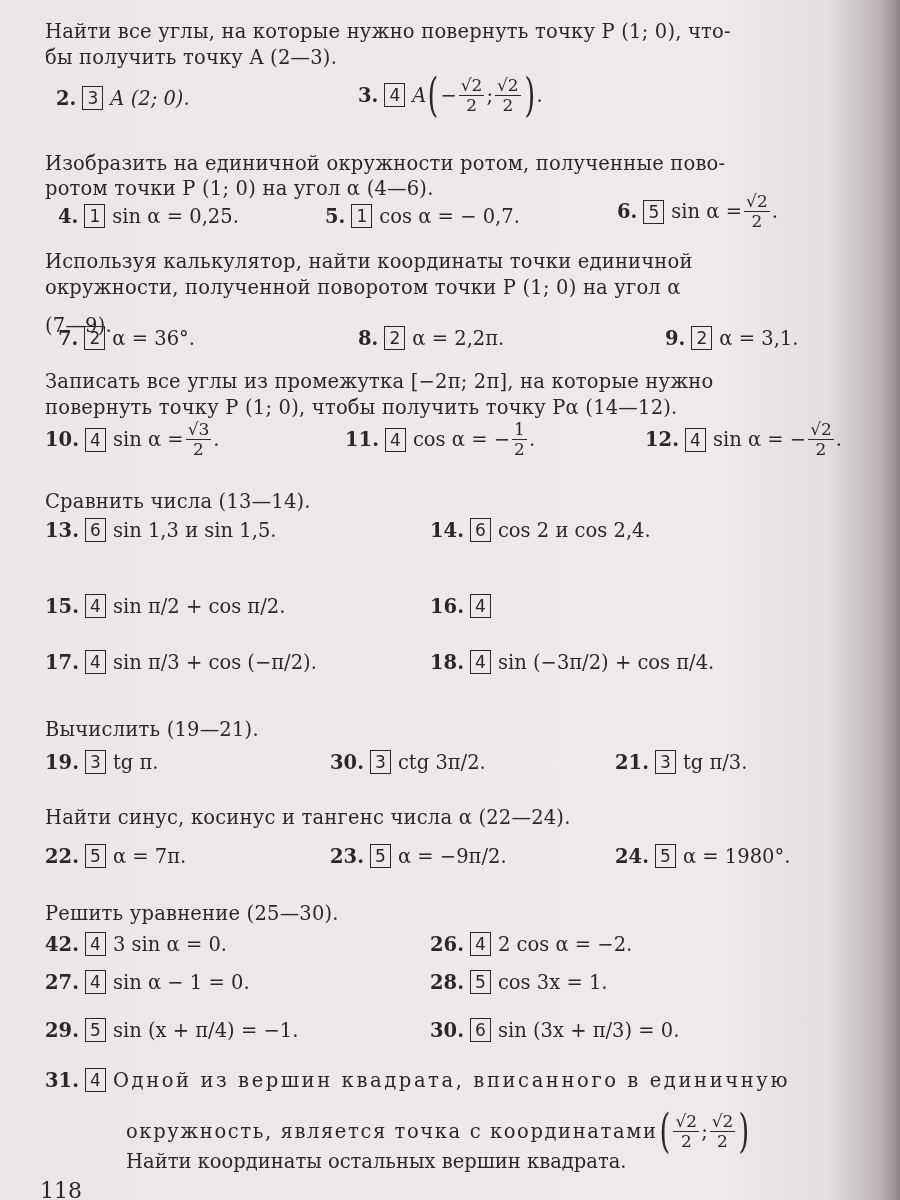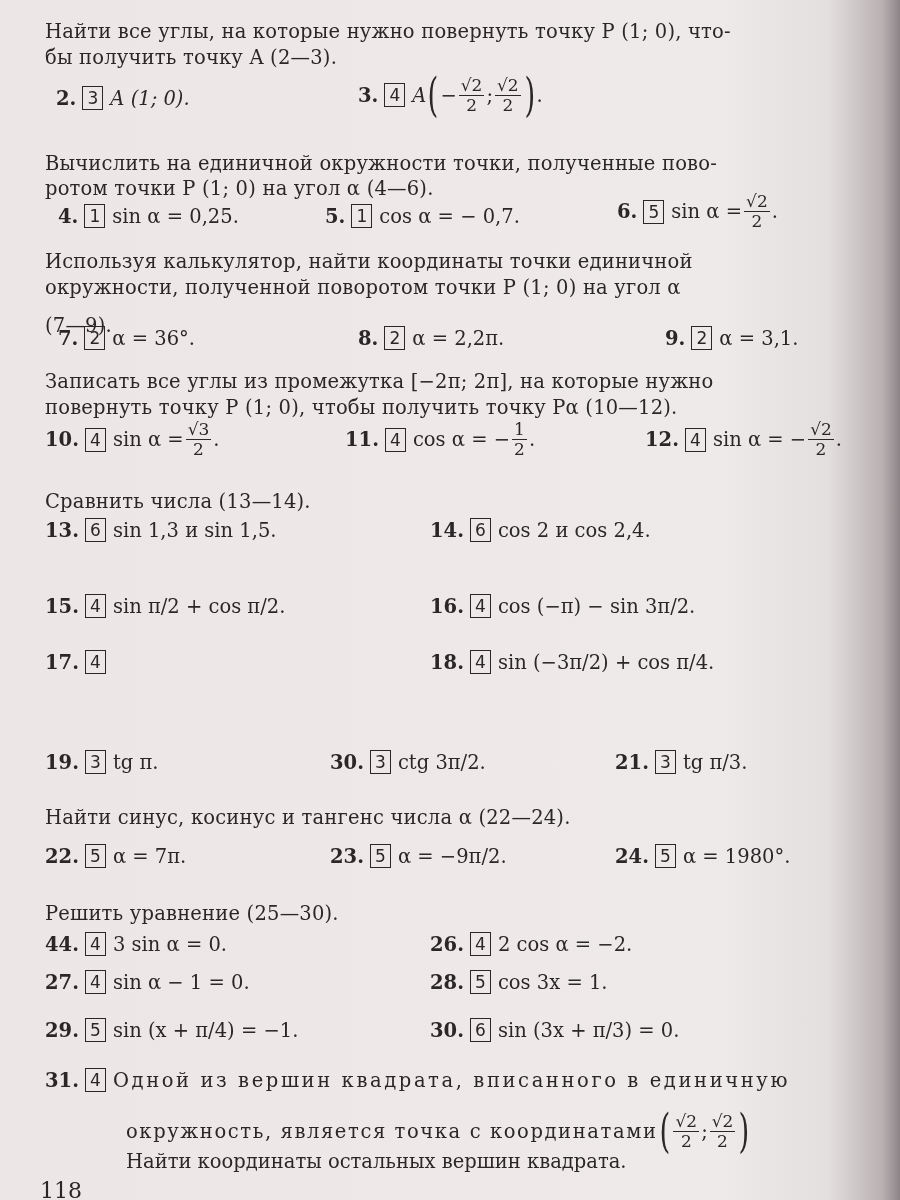--- a/index.html
+++ b/index.html
@@ -29,21 +29,21 @@
   <div class="line" style="top:18px">
     <span>Найти все углы, на которые нужно повернуть точку P (1; 0), что-</span>
   </div>
   <div class="line" style="top:44px">
     <span>бы получить точку A (2—3).</span>
   </div>
 
   <div class="row" style="left:56px; top:86px">
     <span class="num">2.</span>
     <span class="box">3</span>
-    <span class="it">A (1; 0).</span>
+    <span class="it">A (2; 0).</span>
   </div>
   <div class="row" style="left:358px; top:72px">
     <span class="num">3.</span>
     <span class="box">4</span>
     <span class="it">A</span>
     <span class="paren">(</span>
     <span>−</span>
     <span class="frac">
         <span class="n">√2</span>
         <span class="d">2</span>
@@ -51,21 +51,21 @@
     <span>;</span>
     <span class="frac">
         <span class="n">√2</span>
         <span class="d">2</span>
       </span>
     <span class="paren">)</span>
     <span>.</span>
   </div>
 
   <div class="line" style="top:150px">
-    <span>Вычислить на единичной окружности точки, полученные пово-</span>
+    <span>Изобразить на единичной окружности ротом, полученные пово-</span>
   </div>
   <div class="line" style="top:175px">
     <span>ротом точки P (1; 0) на угол α (4—6).</span>
   </div>
   <div class="row" style="left:58px; top:204px">
     <span class="num">4.</span>
     <span class="box">1</span>
     <span>sin α = 0,25.</span>
   </div>
   <div class="row" style="left:325px; top:204px">
@@ -106,21 +106,21 @@
   <div class="row" style="left:665px; top:326px">
     <span class="num">9.</span>
     <span class="box">2</span>
     <span>α = 3,1.</span>
   </div>
 
   <div class="line" style="top:368px">
     <span>Записать все углы из промежутка [−2π; 2π], на которые нужно</span>
   </div>
   <div class="line" style="top:394px">
-    <span>повернуть точку P (1; 0), чтобы получить точку Pα (10—12).</span>
+    <span>повернуть точку P (1; 0), чтобы получить точку Pα (14—12).</span>
   </div>
   <div class="row" style="left:45px; top:420px">
     <span class="num">10.</span>
     <span class="box">4</span>
     <span>sin α =</span>
     <span class="frac">
         <span class="n">√3</span>
         <span class="d">2</span>
       </span>
     <span>.</span>
@@ -161,32 +161,35 @@
   </div>
 
   <div class="row" style="left:45px; top:594px">
     <span class="num">15.</span>
     <span class="box">4</span>
     <span>sin π/2 + cos π/2.</span>
   </div>
   <div class="row" style="left:430px; top:594px">
     <span class="num">16.</span>
     <span class="box">4</span>
-    <span>cos (−π) − sin 3π/2.</span>
   </div>
   <div class="row" style="left:45px; top:650px">
     <span class="num">17.</span>
     <span class="box">4</span>
+    <span>sin π/3 + cos (−π/2).</span>
   </div>
   <div class="row" style="left:430px; top:650px">
     <span class="num">18.</span>
     <span class="box">4</span>
     <span>sin (−3π/2) + cos π/4.</span>
   </div>
 
+  <div class="line" style="top:716px">
+    <span>Вычислить (19—21).</span>
+  </div>
   <div class="row" style="left:45px; top:750px">
     <span class="num">19.</span>
     <span class="box">3</span>
     <span>tg π.</span>
   </div>
   <div class="row" style="left:330px; top:750px">
     <span class="num">30.</span>
     <span class="box">3</span>
     <span>ctg 3π/2.</span>
   </div>
@@ -212,21 +215,21 @@
   <div class="row" style="left:615px; top:844px">
     <span class="num">24.</span>
     <span class="box">5</span>
     <span>α = 1980°.</span>
   </div>
 
   <div class="line" style="top:900px">
     <span>Решить уравнение (25—30).</span>
   </div>
   <div class="row" style="left:45px; top:932px">
-    <span class="num">44.</span>
+    <span class="num">42.</span>
     <span class="box">4</span>
     <span>3 sin α = 0.</span>
   </div>
   <div class="row" style="left:430px; top:932px">
     <span class="num">26.</span>
     <span class="box">4</span>
     <span>2 cos α = −2.</span>
   </div>
   <div class="row" style="left:45px; top:970px">
     <span class="num">27.</span>

